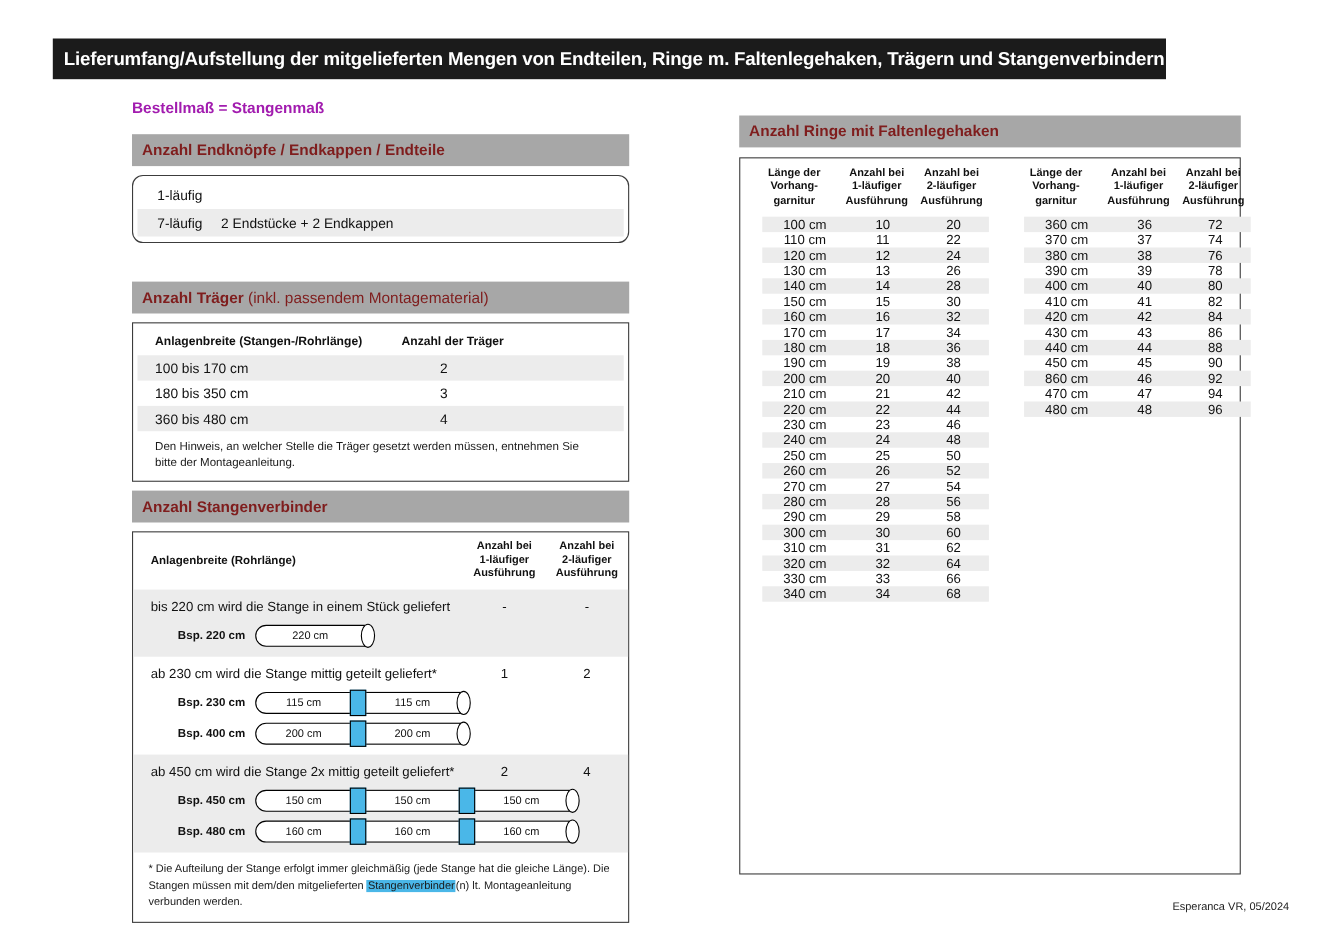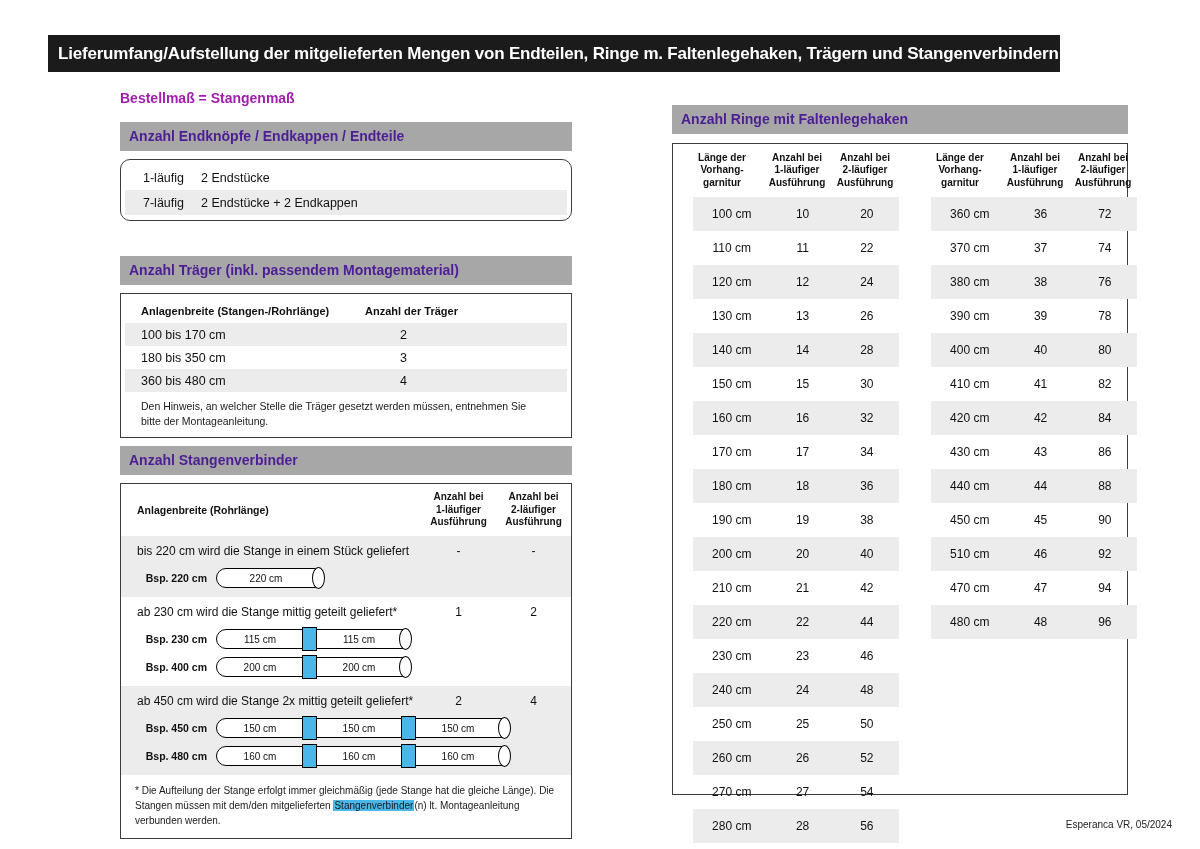--- a/index.html
+++ b/index.html
@@ -7,22 +7,22 @@
   body { font-family:"Liberation Sans", sans-serif; color:#111; }
   .page { position:relative; width:1200px; height:849px; background:#fff; overflow:hidden; }
 
   .titlebar { position:absolute; left:48px; top:35px; width:1012px; height:37px;
     background:#1b1b1b; color:#fff; font-weight:bold; font-size:17px; line-height:37px;
     padding-left:10px; white-space:nowrap; letter-spacing:-0.2px; }
 
   .subtitle { position:absolute; left:120px; top:90px; color:#a21caf; font-weight:bold; font-size:14px; }
 
   .sec-header { position:absolute; left:120px; width:452px; height:29px; background:#a7a7a7;
-    line-height:29px; padding-left:9px; font-size:14px; font-weight:bold; color:#4c1d95; }
-  .sec-header .normal { font-weight:bold; }
+    line-height:29px; padding-left:9px; font-size:14px; font-weight:bold; color:#7f1d1d; }
+  .sec-header .normal { font-weight:normal; }
   .sec-header.right { left:672px; width:456px; }
 
   .box { position:absolute; left:120px; width:452px; background:#fff; border:1px solid #3c3c3c; }
   .shaded { background:#ececec; }
 
   
   .tbl1 { top:159px; padding:5px 4px;border-radius:10px; }
   .t1row { display:flex; height:25px; align-items:center; font-size:12.5px; }
   .t1c1 { width:76px; padding-left:18px; }
   .t1c2 { flex:1; }
@@ -38,21 +38,21 @@
 
   
   .tbl3 { top:483px; padding-bottom:4px; }
   .vb-head { display:flex; align-items:center; height:52px; }
   .vb-text { flex:1; padding-left:16px; font-size:12px; }
   .vb-head .vb-text { font-weight:bold; font-size:10.5px; }
   .vb-colhead { width:75px; text-align:center; font-weight:bold; font-size:10px; line-height:1.25; white-space:pre-line; }
   .vb-group { padding:3px 0 4px 0; }
   .vb-textrow { display:flex; align-items:center; height:24px; }
   .vb-count { width:75px; text-align:center; font-size:12px; }
-  .vb-example { display:flex; align-items:center; height:26px; margin:2px 0; }
+  .vb-example { display:flex; align-items:center; height:26px; margin:2px 16px; }
   .vb-ex-label { width:95px; text-align:right; font-weight:bold; font-size:10.5px; padding-right:9px; }
   .rod { display:flex; align-items:center; height:26px; }
   .rod-seg { height:20px; width:88px; background:#fff; border:1.5px solid #000;
     display:flex; align-items:center; justify-content:center; font-size:10px; }
   .rod-seg:first-child { border-radius:10px 0 0 10px; }
   .rod.single .rod-seg { width:100px; }
   .rod-conn { width:15px; height:24px; background:#4ab7e8; border:1.5px solid #000; margin:0 -2px; z-index:2; }
   .rod-end { width:13px; height:22px; border:1.5px solid #000; border-radius:50%; background:#fff; margin-left:-4px; z-index:3; }
   .vb-footnote { font-size:10px; line-height:1.5; padding:8px 14px 6px 14px; color:#1a1a1a; }
   .vb-footnote .hl { background:#4ab7e8; padding:0 1px; }
@@ -60,39 +60,38 @@
   
   .ring-box { position:absolute; left:672px; top:143px; width:456px; height:652px;
     background:#fff; border:1px solid #3c3c3c; padding:0 8px; display:flex; gap:20px; }
   .ring-table { width:218px; }
   .ring-head { display:flex; align-items:center; height:53px; }
   .rh { text-align:center; font-weight:bold; font-size:10px; line-height:1.25; white-space:pre-line; }
   .rc { text-align:center; font-size:12px; }
   .rh.c0, .rc.c0 { width:82px; }
   .rh.c1, .rc.c1 { width:68px; }
   .rh.c2, .rc.c2 { width:68px; }
-  .ring-row { display:flex; align-items:center; height:34px;margin-left:12px; }
+  .ring-row { display:flex; align-items:center; height:14px;margin-left:12px; }
 
   .footer { position:absolute; right:28px; top:819px; font-size:10px; color:#222; }
 </style>
 </head>
 <body>
 
 <div class="page">
 
   <div class="titlebar">Lieferumfang/Aufstellung der mitgelieferten Mengen von Endteilen, Ringe m. Faltenlegehaken, Trägern und Stangenverbindern:</div>
   <div class="subtitle">Bestellmaß = Stangenmaß</div>
 
   <div class="sec-header" style="top:122px;">
     <span>Anzahl Endknöpfe / Endkappen / Endteile</span>
   </div>
   <div class="box tbl1">
     <div class="t1row">
       <div class="t1c1">1-läufig</div>
-      <div class="t1c2">2 Endstücke</div>
     </div>
     <div class="t1row shaded">
       <div class="t1c1">7-läufig</div>
       <div class="t1c2">2 Endstücke + 2 Endkappen</div>
     </div>
   </div>
 
   <div class="sec-header" style="top:256px;">
     <span>Anzahl Träger</span><span class="normal"> (inkl. passendem Montagematerial)</span>
   </div>
@@ -413,21 +412,21 @@
             <div class="rc c0">440 cm</div>
             <div class="rc c1">44</div>
             <div class="rc c2">88</div>
           </div>
           <div class="ring-row">
             <div class="rc c0">450 cm</div>
             <div class="rc c1">45</div>
             <div class="rc c2">90</div>
           </div>
           <div class="ring-row shaded">
-            <div class="rc c0">510 cm</div>
+            <div class="rc c0">860 cm</div>
             <div class="rc c1">46</div>
             <div class="rc c2">92</div>
           </div>
           <div class="ring-row">
             <div class="rc c0">470 cm</div>
             <div class="rc c1">47</div>
             <div class="rc c2">94</div>
           </div>
           <div class="ring-row shaded">
             <div class="rc c0">480 cm</div>

